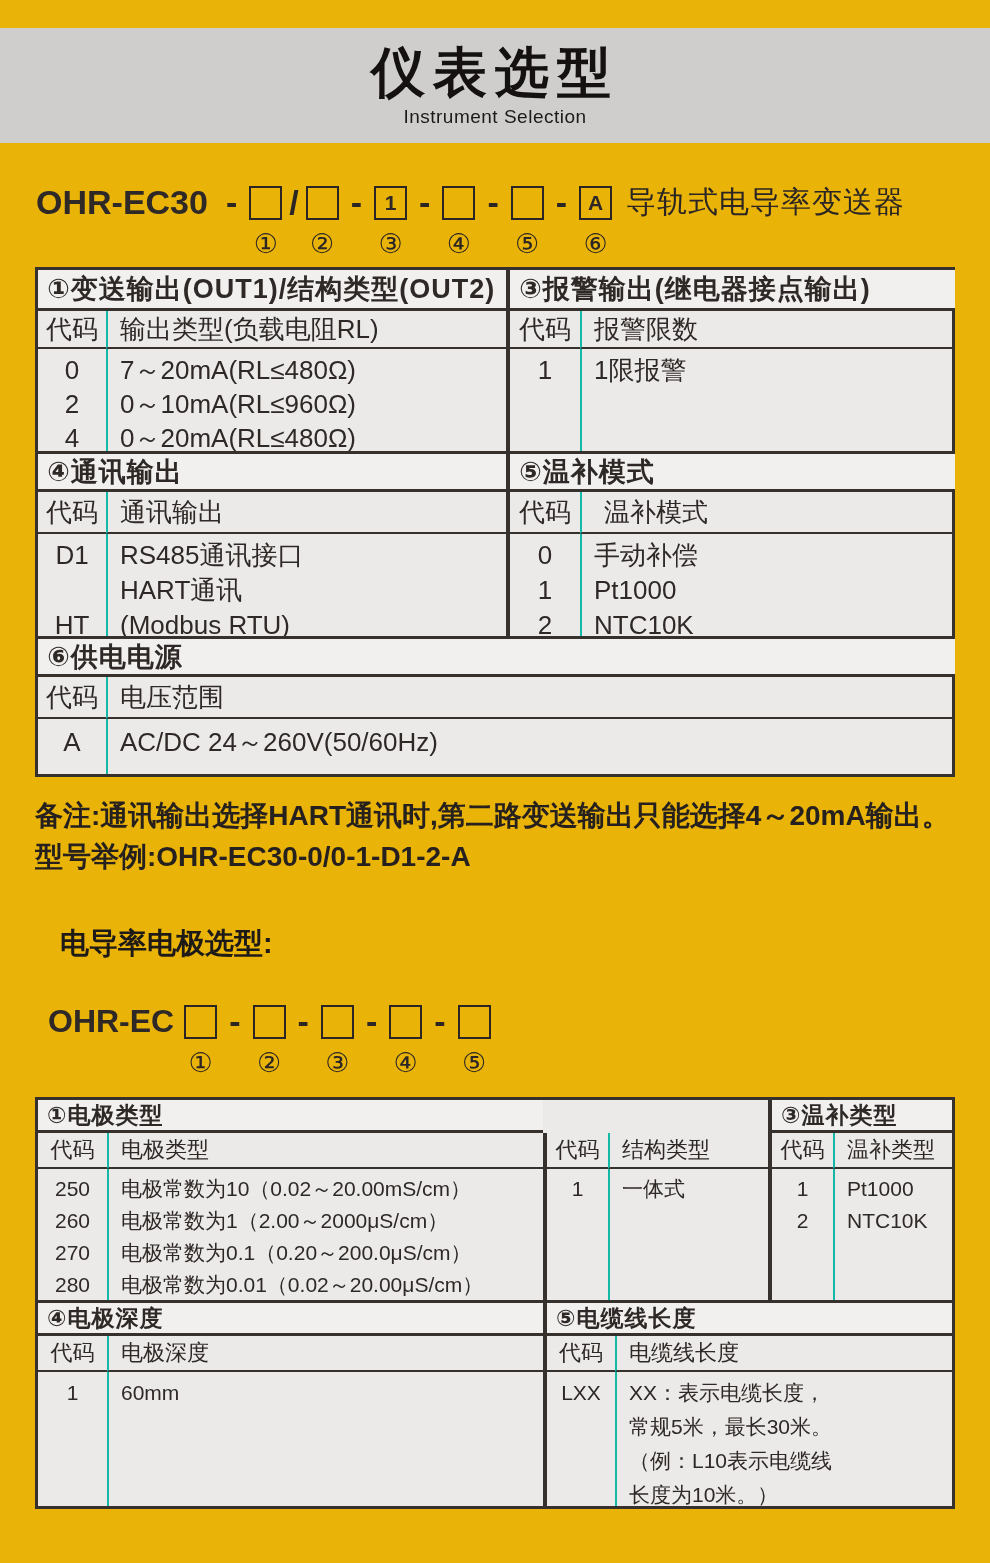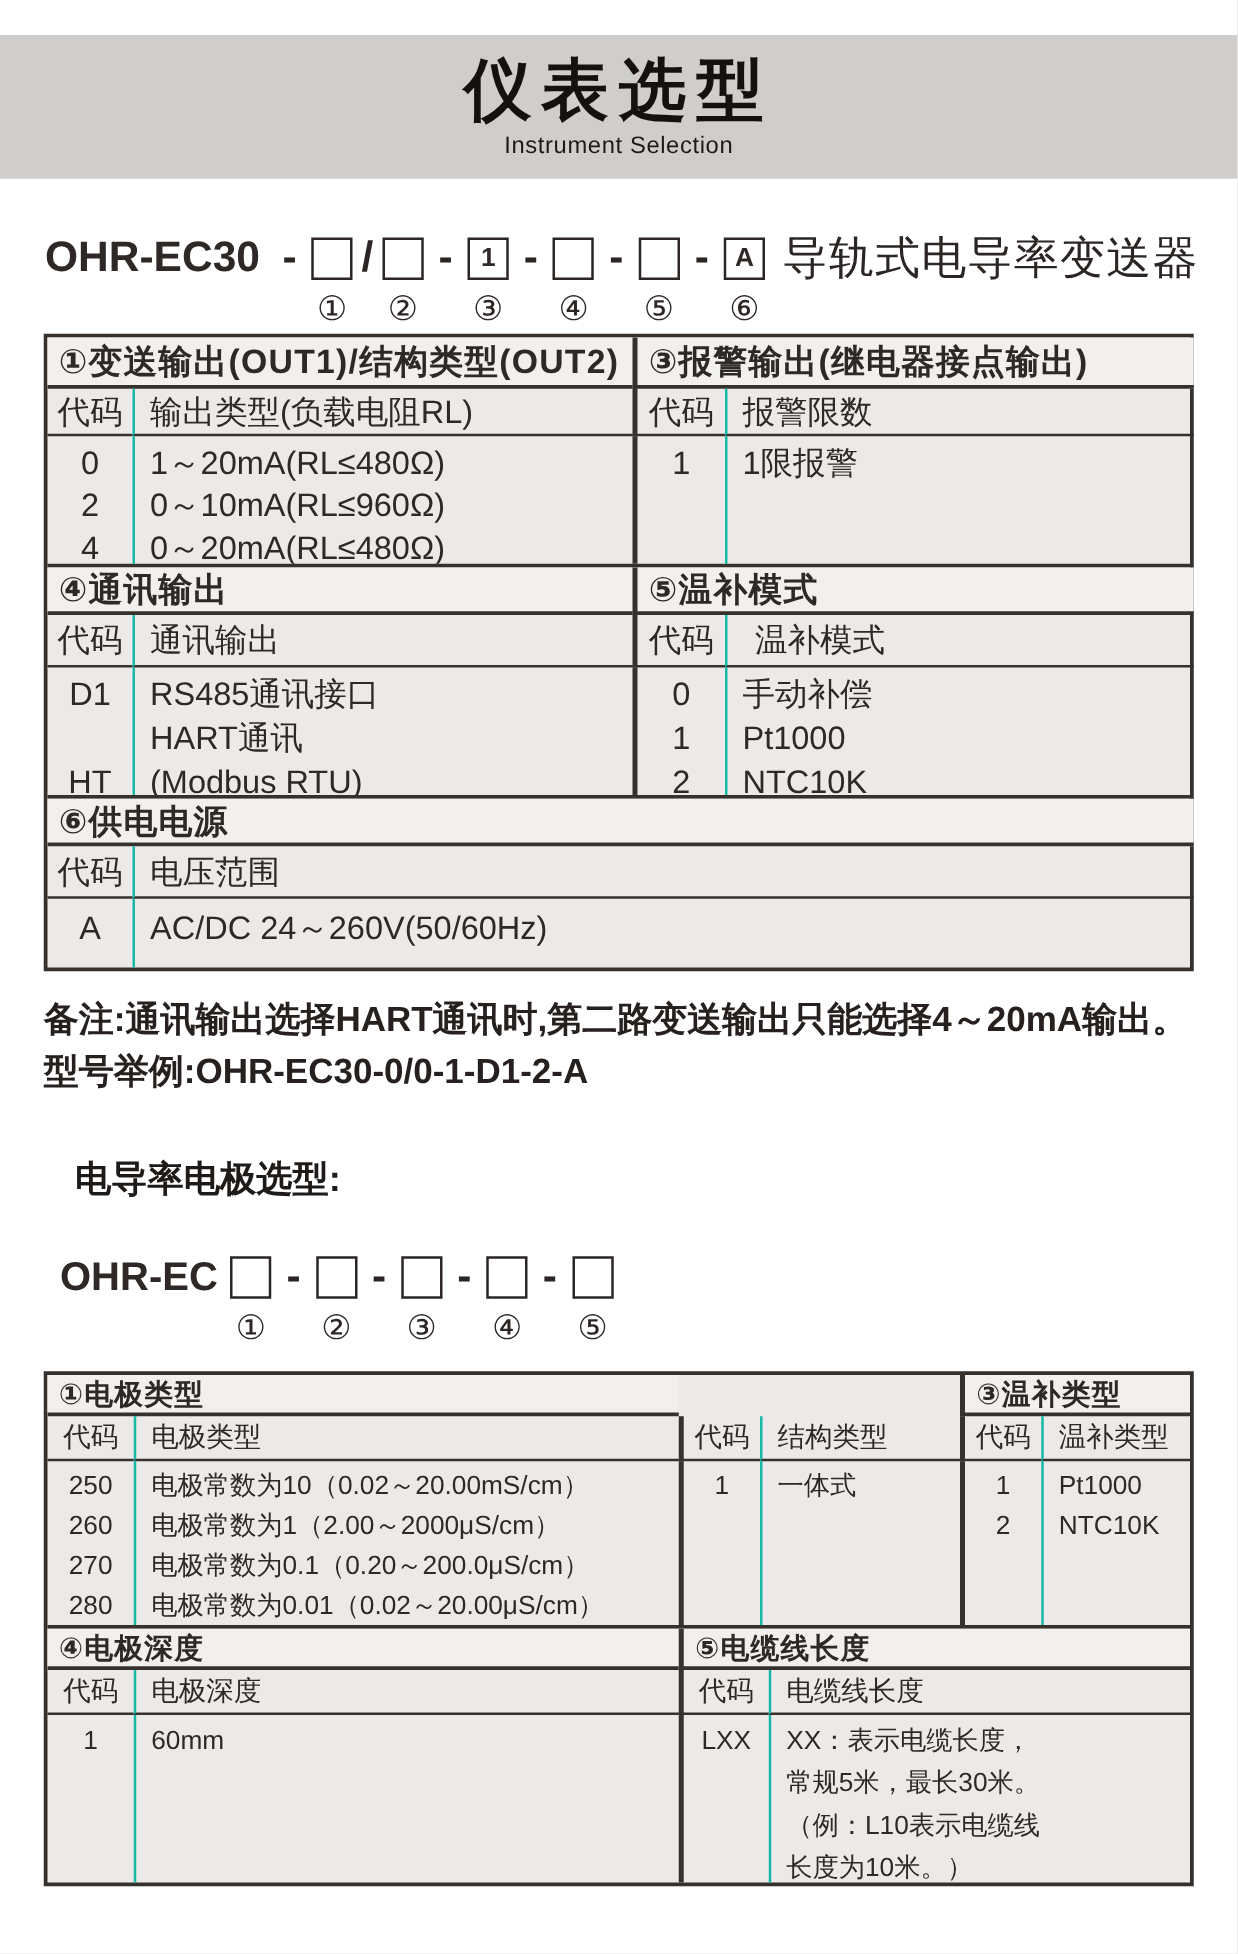--- a/index.html
+++ b/index.html
@@ -1,37 +1,37 @@
 <!DOCTYPE html>
 <html><head>
 <meta charset="utf-8">
 <style>
   html,body { margin:0; padding:0; background:#dddcda; }
   .page {
     position:relative; width:990px; height:1563px; margin:0 auto;
-    background:#ffffff; overflow:hidden;
+    background:#eab308; overflow:hidden;
     font-family:"Liberation Sans","DejaVu Sans",sans-serif;
     color:#2e2927;
   }
   
   .banner {
     position:absolute; top:28px; left:0; width:990px; height:115px;
     background:#cfcecc; display:flex; flex-direction:column;
     align-items:center; justify-content:center;
   }
   .title { font-size:54px; font-weight:bold; letter-spacing:8px; color:#141110; line-height:1.1; }
   .subtitle { font-size:19px; color:#1d1a18; margin-top:3px; letter-spacing:0.5px; }
 
   
   .model-row { position:absolute; display:flex; align-items:center; white-space:nowrap; }
   #model1 { top:182px; left:36px; }
   #model2 { top:1002px; left:48px; }
   .mprefix { font-size:34px; font-weight:bold; letter-spacing:0px; margin-right:8px; }
   #model2 .mprefix { font-size:32px; }
-  .msuffix { font-size:36px; font-weight:500; margin-left:12px; letter-spacing:1px; color:#2b2624; }
+  .msuffix { font-size:30px; font-weight:500; margin-left:12px; letter-spacing:1px; color:#2b2624; }
   .mboxes { display:inline-flex; align-items:center; }
   .msep { font-size:34px; font-weight:bold; margin:0 10px; color:#2b2624; }
   .msep.slash { margin:0 5px; font-weight:600; }
   .mboxwrap { position:relative; display:inline-block; margin:0 2px; }
   .mbox {
     display:flex; align-items:center; justify-content:center;
     width:33px; height:34px; border:2.5px solid #2b2624; box-sizing:border-box;
     font-size:21px; font-weight:bold; background:transparent;
   }
   .mnum {
@@ -129,21 +129,21 @@
         <div class="cell hdr center" style="grid-area: 2 / 1;">代码</div>
         <div class="cell hdr vline" style="grid-area: 2 / 2;">输出类型(负载电阻RL)</div>
         <div class="cell hdr center vthick" style="grid-area: 2 / 3;">代码</div>
         <div class="cell hdr vline" style="grid-area: 2 / 4;">报警限数</div>
         <div class="cell dat center" style="grid-area: 3 / 1;">
           <div class="ln" style="line-height: 34px;">0</div>
           <div class="ln" style="line-height: 34px;">2</div>
           <div class="ln" style="line-height: 34px;">4</div>
         </div>
         <div class="cell dat vline" style="grid-area: 3 / 2;">
-          <div class="ln" style="line-height: 34px;">1～20mA(RL≤480Ω)</div>
+          <div class="ln" style="line-height: 34px;">7～20mA(RL≤480Ω)</div>
           <div class="ln" style="line-height: 34px;">0～10mA(RL≤960Ω)</div>
           <div class="ln" style="line-height: 34px;">0～20mA(RL≤480Ω)</div>
         </div>
         <div class="cell dat center vthick" style="grid-area: 3 / 3;">
           <div class="ln" style="line-height: 34px;">1</div>
         </div>
         <div class="cell dat vline" style="grid-area: 3 / 4;">
           <div class="ln" style="line-height: 34px;">1限报警</div>
         </div>
       </div>

